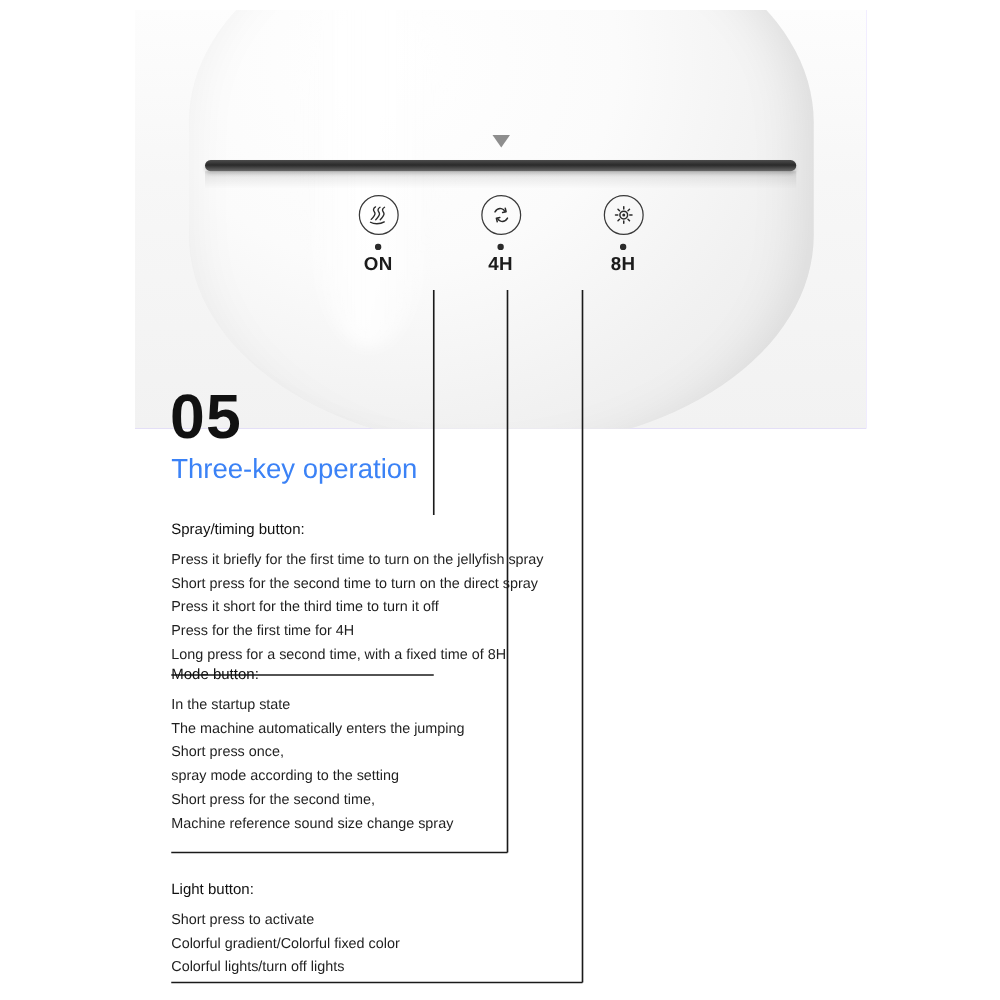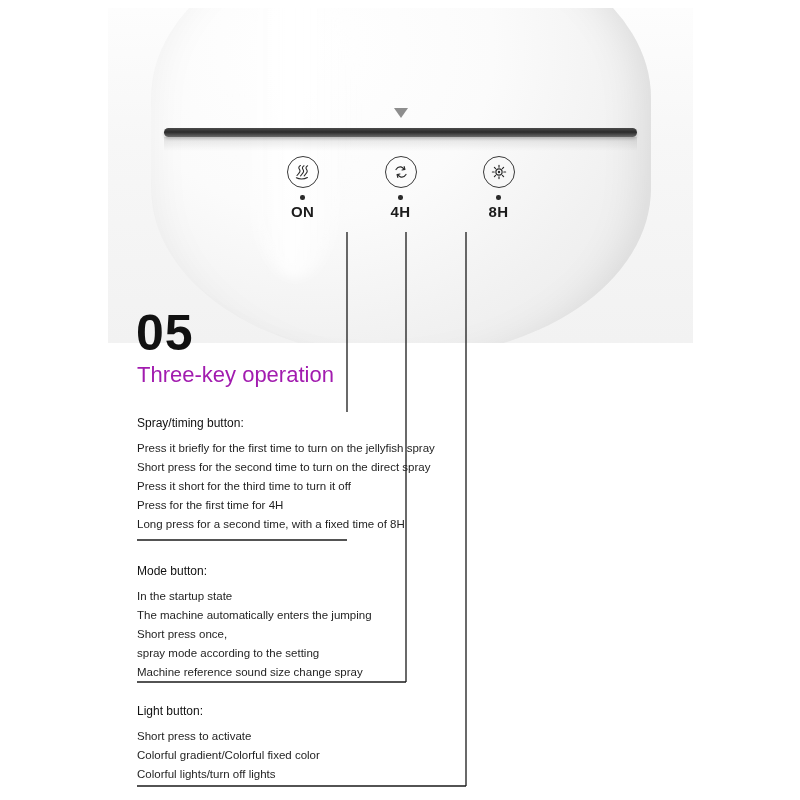--- a/index.html
+++ b/index.html
@@ -150,42 +150,42 @@
     letter-spacing: 1px;
     color: #111;
     line-height: 1;
   }
   .heading {
     position: absolute;
     left: 137px;
     top: 362px;
     font-size: 22px;
     font-weight: 400;
-    color: #a21caf;
+    color: #3b82f6;
   }
 
   .block {
     position: absolute;
     left: 137px;
   }
   .block-title {
     font-size: 12px;
     font-weight: 400;
     color: #101010;
     margin: 0 0 9px 0;
   }
   .block-line {
     font-size: 11.5px;
     color: #1f1f1f;
     line-height: 19px;
     white-space: nowrap;
   }
 
   #block-spray { top: 416px; }
-  #block-mode  { top: 564px; }
+  #block-mode  { top: 532px; }
   #block-light { top: 704px; }
 </style>
 </head>
 <body>
 
 <div class="photo">
   <div class="photo-bg"></div>
   <div class="device-body"></div>
   <div class="device-highlight"></div>
   <div class="seam"></div>
@@ -267,20 +267,21 @@
   <div class="block-line">Press for the first time for 4H</div>
   <div class="block-line">Long press for a second time, with a fixed time of 8H</div>
 </div>
 
 <div class="block" id="block-mode">
   <div class="block-title">Mode button:</div>
   <div class="block-line">In the startup state</div>
   <div class="block-line">The machine automatically enters the jumping</div>
   <div class="block-line">Short press once,</div>
   <div class="block-line">spray mode according to the setting</div>
+  <div class="block-line">Short press for the second time,</div>
   <div class="block-line">Machine reference sound size change spray</div>
 </div>
 
 <div class="block" id="block-light">
   <div class="block-title">Light button:</div>
   <div class="block-line">Short press to activate</div>
   <div class="block-line">Colorful gradient/Colorful fixed color</div>
   <div class="block-line">Colorful lights/turn off lights</div>
 </div>
 

